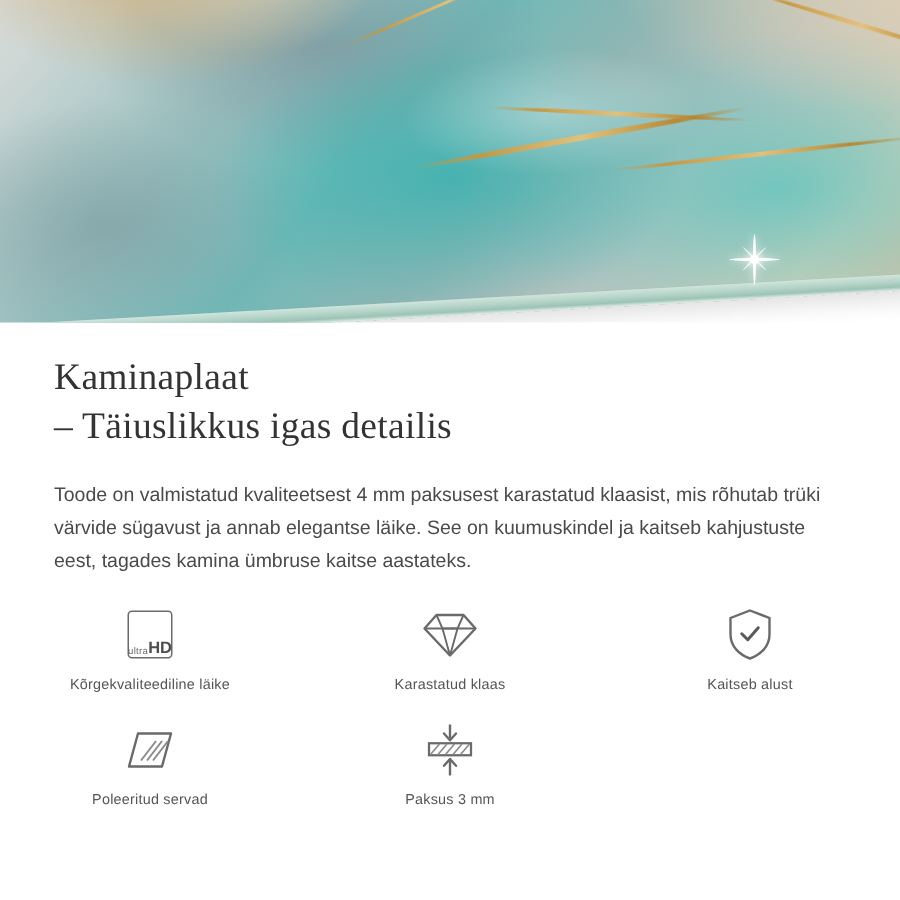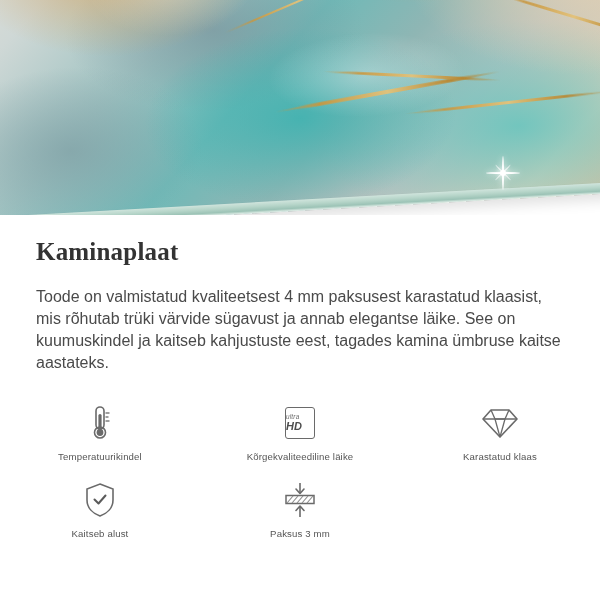--- a/index.html
+++ b/index.html
@@ -124,32 +124,32 @@
   .content {
     position: absolute;
     left: 0;
     top: 215px;
     width: 600px;
   }
   .headline {
     margin: 0;
     padding: 20px 36px 0 36px;
     font-family: "Liberation Serif", serif;
-    font-weight: 700;
+    font-weight: 400;
     font-size: 25px;
     line-height: 33px;
     color: #333333;
     letter-spacing: 0.2px;
   }
   .headline .line2 { display: block; }
 
   .body-copy {
     margin: 0;
     padding: 18px 36px 0 36px;
-    font-size: 16px;
+    font-size: 13px;
     line-height: 22px;
     color: #4a4a4a;
   }
 
   
   .features {
     position: absolute;
     left: 0;
     top: 395px;
     width: 600px;
@@ -178,25 +178,23 @@
     text-align: center;
     letter-spacing: 0.15px;
   }
 
   .ultrahd {
     width: 28px;
     height: 30px;
     border: 1.6px solid #6a6a6a;
     border-radius: 3px;
     display: flex;
-    flex-direction: column;
-    align-items: flex-start;
+    align-items: flex-end;
     justify-content: center;
     line-height: 1;
-    font-style: italic;
   }
   .ultrahd .u1 { font-size: 6.4px; color: #6a6a6a; letter-spacing: 0.2px; }
   .ultrahd .u2 { font-size: 11px; font-weight: bold; color: #4d4d4d; margin-top: 1px; }
 
   .footer-bar {
     position: absolute;
     left: 0;
     bottom: 0;
     width: 600px;
     height: 24px;
@@ -227,40 +225,27 @@
           <i class="s-d1"></i>
           <i class="s-d2"></i>
           <i class="s-c"></i>
       </div>
     </div>
   </div>
 
   <div class="content">
     <h1 class="headline">
       <span>Kaminaplaat</span>
+      <span class="line2">– Täiuslikkus igas detailis</span>
     </h1>
     <p class="body-copy">Toode on valmistatud kvaliteetsest 4 mm paksusest karastatud klaasist, mis rõhutab trüki värvide sügavust ja annab elegantse läike. See on kuumuskindel ja kaitseb kahjustuste eest, tagades kamina ümbruse kaitse aastateks.</p>
   </div>
 
   <div class="features">
 
-    <div class="feature">
-      <div class="ico">
-        <svg width="30" height="38" viewBox="0 0 30 38" fill="none">
-          <rect x="11" y="3" width="8" height="22" rx="4" stroke="#6a6a6a" stroke-width="1.6"></rect>
-          <circle cx="15" cy="28.5" r="5.5" stroke="#6a6a6a" stroke-width="1.6"></circle>
-          <rect x="13.4" y="10" width="3.2" height="18" rx="1.6" fill="#6a6a6a"></rect>
-          <circle cx="15" cy="28.5" r="3.4" fill="#6a6a6a"></circle>
-          <line x1="20.5" y1="9" x2="24.5" y2="9" stroke="#6a6a6a" stroke-width="1.3"></line>
-          <line x1="20.5" y1="13" x2="23.5" y2="13" stroke="#6a6a6a" stroke-width="1.3"></line>
-          <line x1="20.5" y1="17" x2="24.5" y2="17" stroke="#6a6a6a" stroke-width="1.3"></line>
-        </svg>
-      </div>
-      <div class="cap">Temperatuurikindel</div>
-    </div>
 
     <div class="feature">
       <div class="ico">
         <div class="ultrahd">
           <span class="u1">ultra</span>
           <span class="u2">HD</span>
         </div>
       </div>
       <div class="cap">Kõrgekvaliteediline läike</div>
     </div>
@@ -281,20 +266,31 @@
     <div class="feature">
       <div class="ico">
         <svg width="34" height="38" viewBox="0 0 34 38" fill="none">
           <path d="M17 3 L30 8 V19 C30 27 24 32.5 17 35 C10 32.5 4 27 4 19 V8 Z" stroke="#6a6a6a" stroke-width="1.6" fill="none"></path>
           <path d="M11.5 18.5 L15.5 22.5 L22.5 14.5" stroke="#5a5a5a" stroke-width="2" fill="none" stroke-linecap="round" stroke-linejoin="round"></path>
         </svg>
       </div>
       <div class="cap">Kaitseb alust</div>
     </div>
 
+    <div class="feature">
+      <div class="ico">
+        <svg width="36" height="34" viewBox="0 0 36 34" fill="none">
+          <path d="M4 28 L10 6 H32 L26 28 Z" stroke="#6a6a6a" stroke-width="1.6" fill="none" stroke-linejoin="round"></path>
+          <line x1="12" y1="24" x2="22" y2="11" stroke="#8a8a8a" stroke-width="1.3"></line>
+          <line x1="16" y1="24" x2="26" y2="11" stroke="#8a8a8a" stroke-width="1.3"></line>
+          <line x1="20" y1="24" x2="30" y2="11" stroke="#8a8a8a" stroke-width="1.3"></line>
+        </svg>
+      </div>
+      <div class="cap">Poleeritud servad</div>
+    </div>
 
     <div class="feature">
       <div class="ico">
         <svg width="38" height="38" viewBox="0 0 38 38" fill="none">
           <line x1="19" y1="2" x2="19" y2="11" stroke="#6a6a6a" stroke-width="1.6"></line>
           <path d="M15 8 L19 12.5 L23 8" stroke="#6a6a6a" stroke-width="1.6" fill="none" stroke-linecap="round" stroke-linejoin="round"></path>
           <rect x="5" y="14.5" width="28" height="8" stroke="#6a6a6a" stroke-width="1.5" fill="none"></rect>
           <line x1="6" y1="22" x2="12" y2="15" stroke="#8a8a8a" stroke-width="1.1"></line>
           <line x1="11" y1="22" x2="17" y2="15" stroke="#8a8a8a" stroke-width="1.1"></line>
           <line x1="16" y1="22" x2="22" y2="15" stroke="#8a8a8a" stroke-width="1.1"></line>

